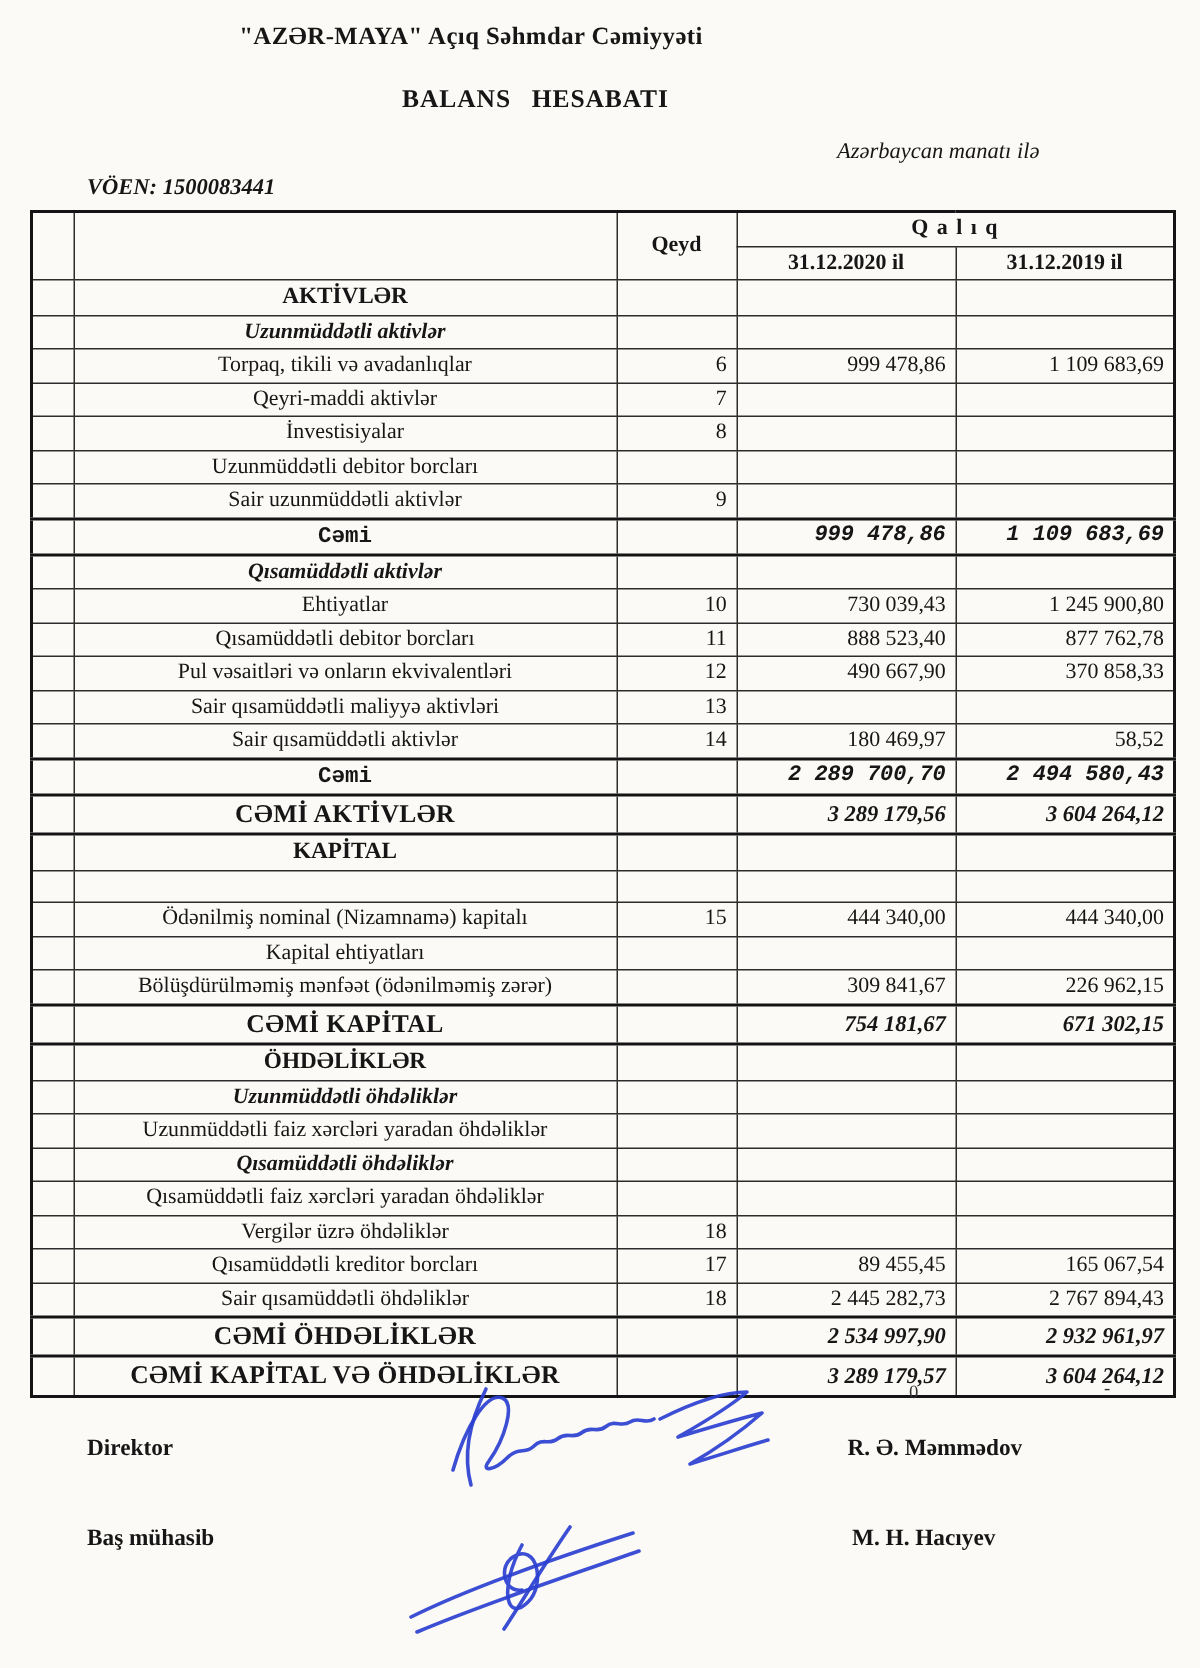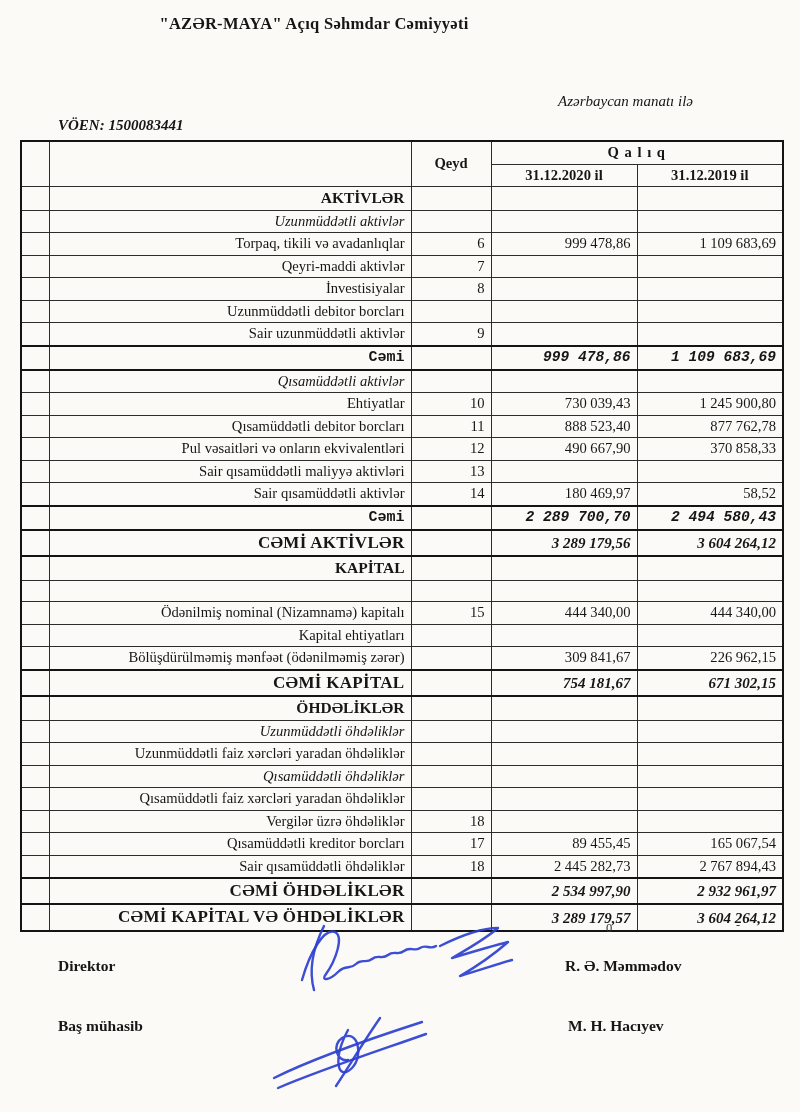--- a/index.html
+++ b/index.html
@@ -33,26 +33,26 @@
     height: 21.5px;
     overflow: hidden;
     white-space: nowrap;
   }
   .balance thead th { height: 21px; }
   .h-qeyd  { text-align: center; font-weight: bold; vertical-align: middle; font-size: 15px; }
   .h-qaliq { text-align: center; font-weight: bold; letter-spacing: 1px; font-size: 15px; }
   .h-date  { text-align: center; font-weight: bold; }
 
   .c-gutter { }
-  .c-label  { text-align: right;  padding-left: 7px; }
+  .c-label  { text-align: center;  padding-left: 7px; }
   .c-qeyd   { text-align: right; padding-right: 8px; }
   .c-val    { text-align: right; padding-right: 9px; }
 
   .row-section td.c-label    { font-weight: bold; font-size: 15.5px; }
-  .row-subsection td.c-label { font-weight: normal; font-style: italic; }
+  .row-subsection td.c-label { font-weight: bold; font-style: italic; }
 
   .row-total td { border-top: 2.5px solid #141414; border-bottom: 2.5px solid #141414; font-family: Liberation Mono, monospace; }
   .row-total td.c-label { font-weight: bold; font-size: 15px; }
   .row-total td.c-val   { font-weight: bold; font-style: italic; }
 
   .row-grandtotal td { border-top: 2.5px solid #141414; border-bottom: 2.5px solid #141414; }
   .row-grandtotal td.c-label { font-weight: bold; font-size: 17px; letter-spacing: .3px; }
   .row-grandtotal td.c-val   { font-weight: bold; font-style: italic; font-size: 15px; }
 
   .footnote { font-size: 12.5px; color: #333; }
@@ -74,20 +74,21 @@
     stroke-linejoin: round;
     opacity: .92;
   }
 </style>
 </head>
 <body style="background: rgb(251, 250, 246); color: rgb(22, 22, 22);">
 
 <div class="page">
 
   <div class="abs company">"AZƏR-MAYA" Açıq Səhmdar Cəmiyyəti</div>
+  <div class="abs doc-title">BALANS HESABATI</div>
   <div class="abs currency">Azərbaycan manatı ilə</div>
   <div class="abs voen">VÖEN: 1500083441</div>
 
   <table class="balance">
     <colgroup>
       <col style="width:28px">
       <col style="width:362px">
       <col style="width:80px">
       <col style="width:146px">
       <col style="width:146px">

